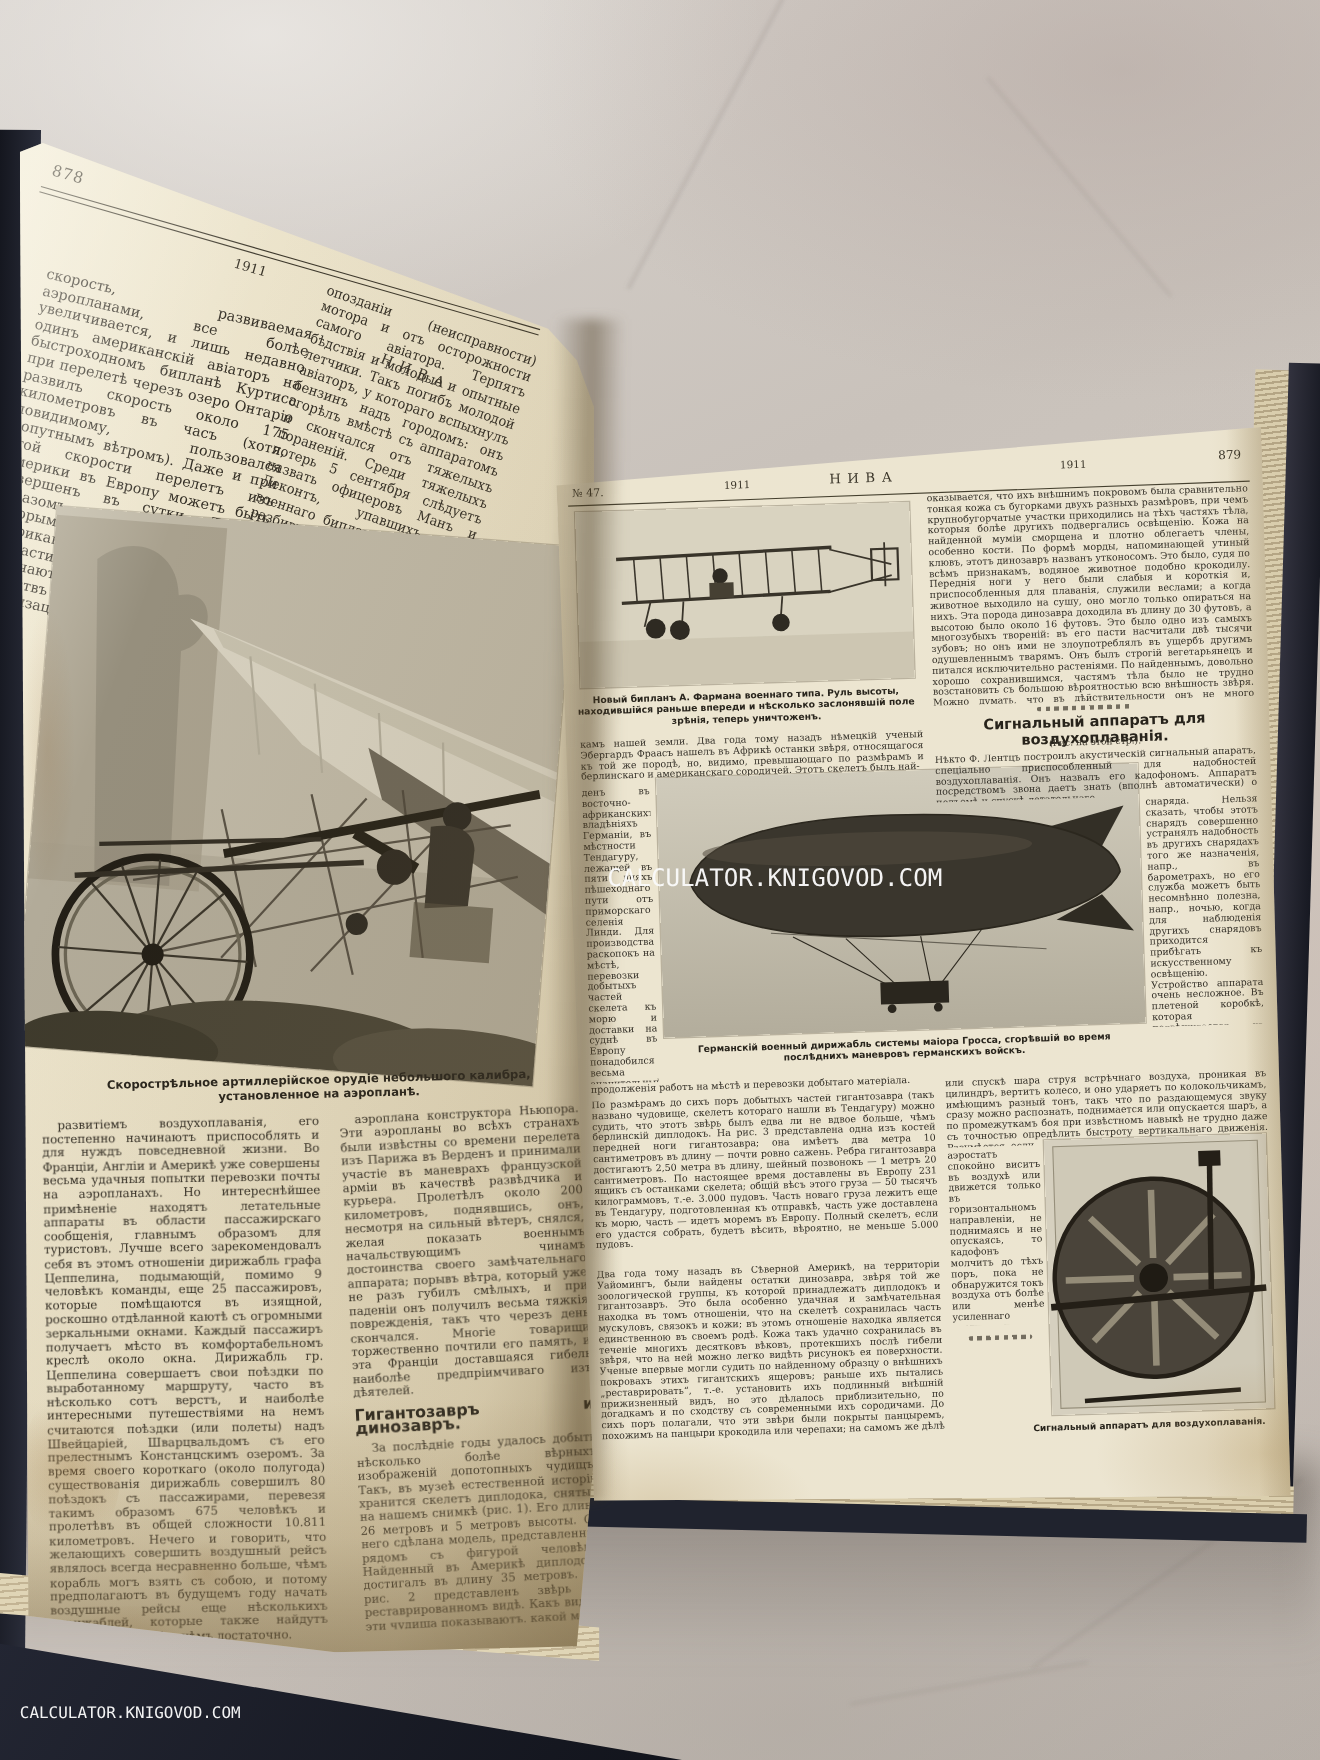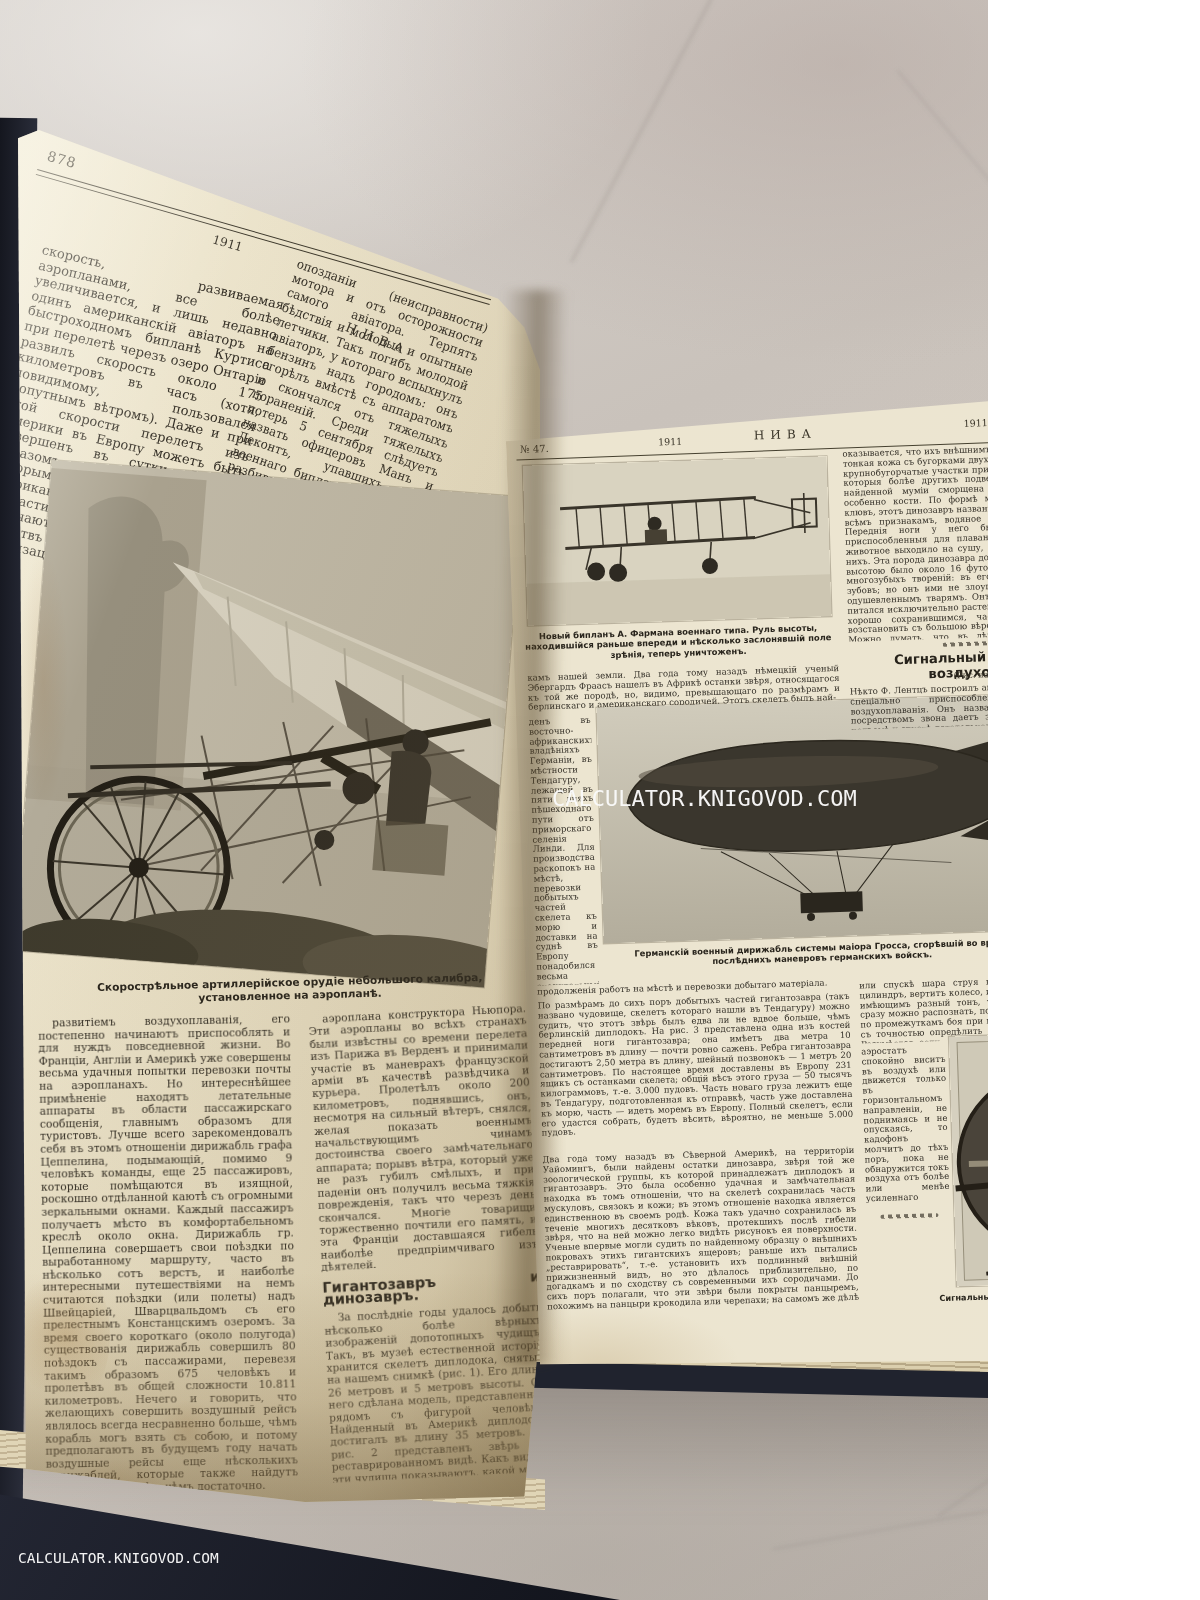--- a/index.html
+++ b/index.html
@@ -1,16 +1,16 @@
 <!DOCTYPE html>
 <html><head>
 <meta charset="utf-8">
 <style>
   html,body{margin:0;padding:0;}
-  .scene{position:relative;width:988px;height:1600px;overflow:hidden;
+  .scene{position:relative;width:1200px;height:1600px;overflow:hidden;
     background:#ec4899;font-family:"DejaVu Serif",serif;}
   
   .marble{position:absolute;inset:0;
     background:
       radial-gradient(900px 500px at 85% 4%, rgba(180,166,160,.55), transparent 60%),
       radial-gradient(700px 420px at 20% 2%, rgba(236,233,229,.8), transparent 65%),
       radial-gradient(600px 800px at 99% 55%, rgba(205,190,180,.55), transparent 70%),
       radial-gradient(900px 500px at 60% 98%, rgba(175,168,160,.6), transparent 70%),
       linear-gradient(155deg,#d8d3ce 0%,#c9c2bb 35%,#cfc8c1 60%,#b8b0a9 100%);}
   .vein{position:absolute;background:rgba(120,110,104,.22);filter:blur(2px);}

